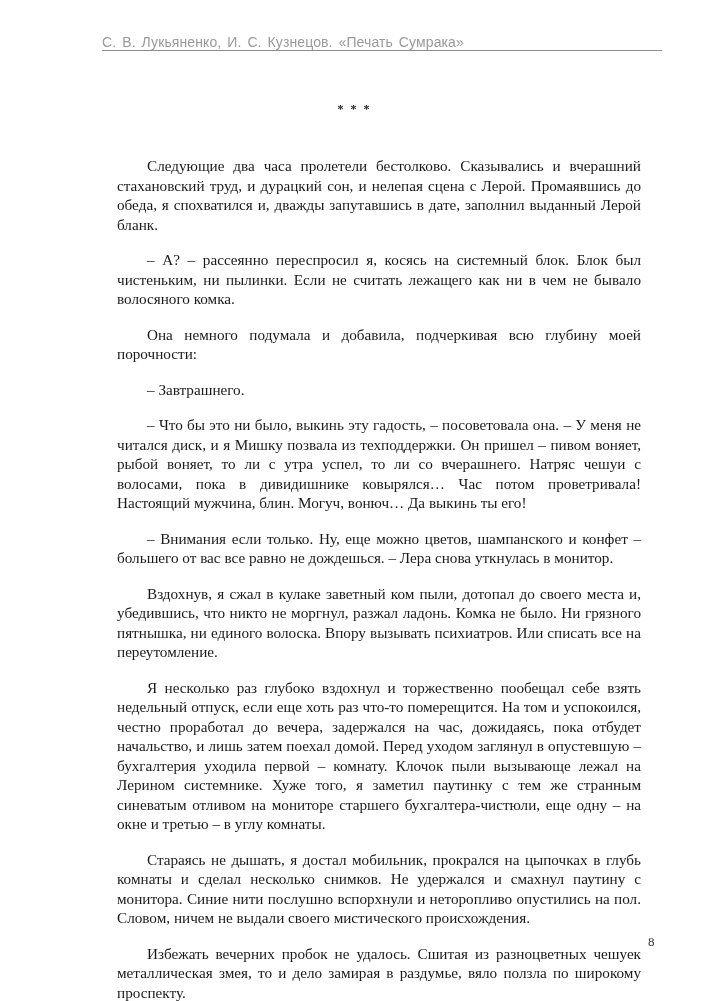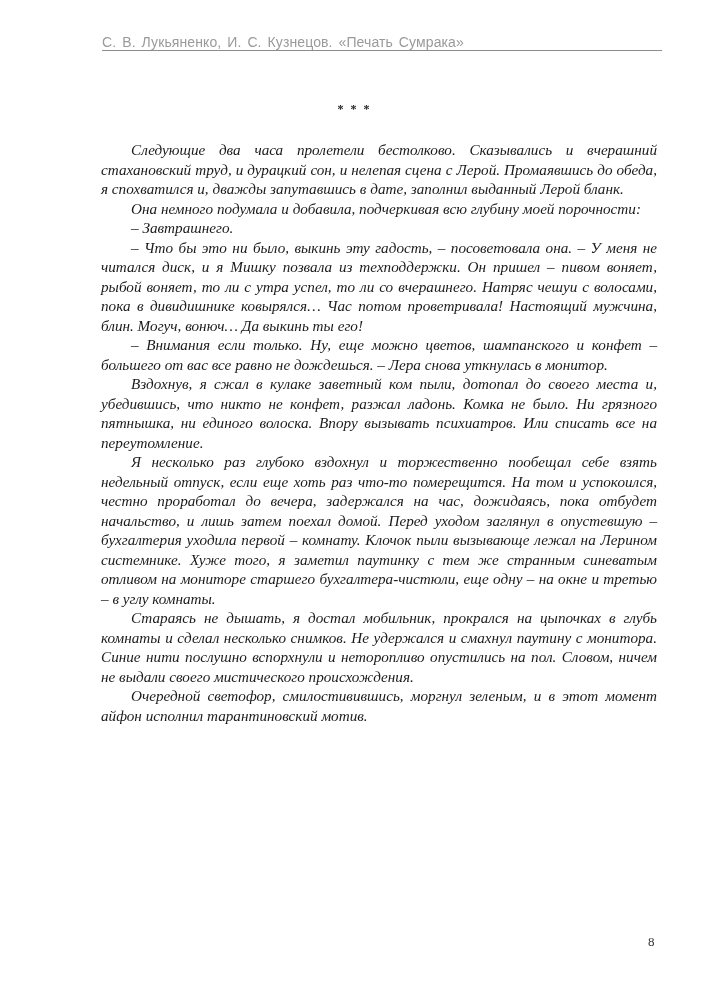--- a/index.html
+++ b/index.html
@@ -17,39 +17,41 @@
     background: #8c8c8c;
   }
   .stars {
     position: absolute; left: 0; width: 709px; top: 102px; text-align: center;
     font-size: 12px; font-weight: bold; letter-spacing: 2px; color: #222;
   }
   .body-text {
     position: absolute; left: 101px; top: 140px; width: 556px;
     font-size: 15.2px; line-height: 19.5px; text-align: justify;
   }
-  .body-text p { margin: 0; text-indent: 30px; font-style: italic; }
+  .body-text p { margin: 16px; text-indent: 30px; }
   .page-number {
     position: absolute; left: 648px; top: 934px; font-size: 13px; color: #333;
   }
 </style>
 </head>
 <body>
 
 <div class="running-head">С. В. Лукьяненко, И. С. Кузнецов. «Печать Сумрака»</div>
 <div class="head-rule"></div>
 
 <div class="stars">* * *</div>
 
 <div class="body-text">
   <p>Следующие два часа пролетели бестолково. Сказывались и вчерашний стахановский труд, и дурацкий сон, и нелепая сцена с Лерой. Промаявшись до обеда, я спохватился и, дважды запутавшись в дате, заполнил выданный Лерой бланк.</p>
+  <p>– А? – рассеянно переспросил я, косясь на системный блок. Блок был чистеньким, ни пылинки. Если не считать лежащего как ни в чем не бывало волосяного комка.</p>
   <p>Она немного подумала и добавила, подчеркивая всю глубину моей порочности:</p>
   <p>– Завтрашнего.</p>
   <p>– Что бы это ни было, выкинь эту гадость, – посоветовала она. – У меня не читался диск, и я Мишку позвала из техподдержки. Он пришел – пивом воняет, рыбой воняет, то ли с утра успел, то ли со вчерашнего. Натряс чешуи с волосами, пока в дивидишнике ковырялся… Час потом проветривала! Настоящий мужчина, блин. Могуч, вонюч… Да выкинь ты его!</p>
   <p>– Внимания если только. Ну, еще можно цветов, шампанского и конфет – большего от вас все равно не дождешься. – Лера снова уткнулась в монитор.</p>
-  <p>Вздохнув, я сжал в кулаке заветный ком пыли, дотопал до своего места и, убедившись, что никто не конфет, разжал ладонь. Комка не было. Ни грязного пятнышка, ни единого волоска. Впору вызывать психиатров. Или списать все на переутомление.</p>
+  <p>Вздохнув, я сжал в кулаке заветный ком пыли, дотопал до своего места и, убедившись, что никто не моргнул, разжал ладонь. Комка не было. Ни грязного пятнышка, ни единого волоска. Впору вызывать психиатров. Или списать все на переутомление.</p>
   <p>Я несколько раз глубоко вздохнул и торжественно пообещал себе взять недельный отпуск, если еще хоть раз что-то померещится. На том и успокоился, честно проработал до вечера, задержался на час, дожидаясь, пока отбудет начальство, и лишь затем поехал домой. Перед уходом заглянул в опустевшую – бухгалтерия уходила первой – комнату. Клочок пыли вызывающе лежал на Лерином системнике. Хуже того, я заметил паутинку с тем же странным синеватым отливом на мониторе старшего бухгалтера-чистюли, еще одну – на окне и третью – в углу комнаты.</p>
   <p>Стараясь не дышать, я достал мобильник, прокрался на цыпочках в глубь комнаты и сделал несколько снимков. Не удержался и смахнул паутину с монитора. Синие нити послушно вспорхнули и неторопливо опустились на пол. Словом, ничем не выдали своего мистического происхождения.</p>
+  <p>Избежать вечерних пробок не удалось. Сшитая из разноцветных чешуек металлическая змея, то и дело замирая в раздумье, вяло ползла по широкому проспекту.</p>
   <p>Очередной светофор, смилостивившись, моргнул зеленым, и в этот момент айфон исполнил тарантиновский мотив.</p>
 
 </div>
 
 <div class="page-number">8</div>
 
 </body></html>

